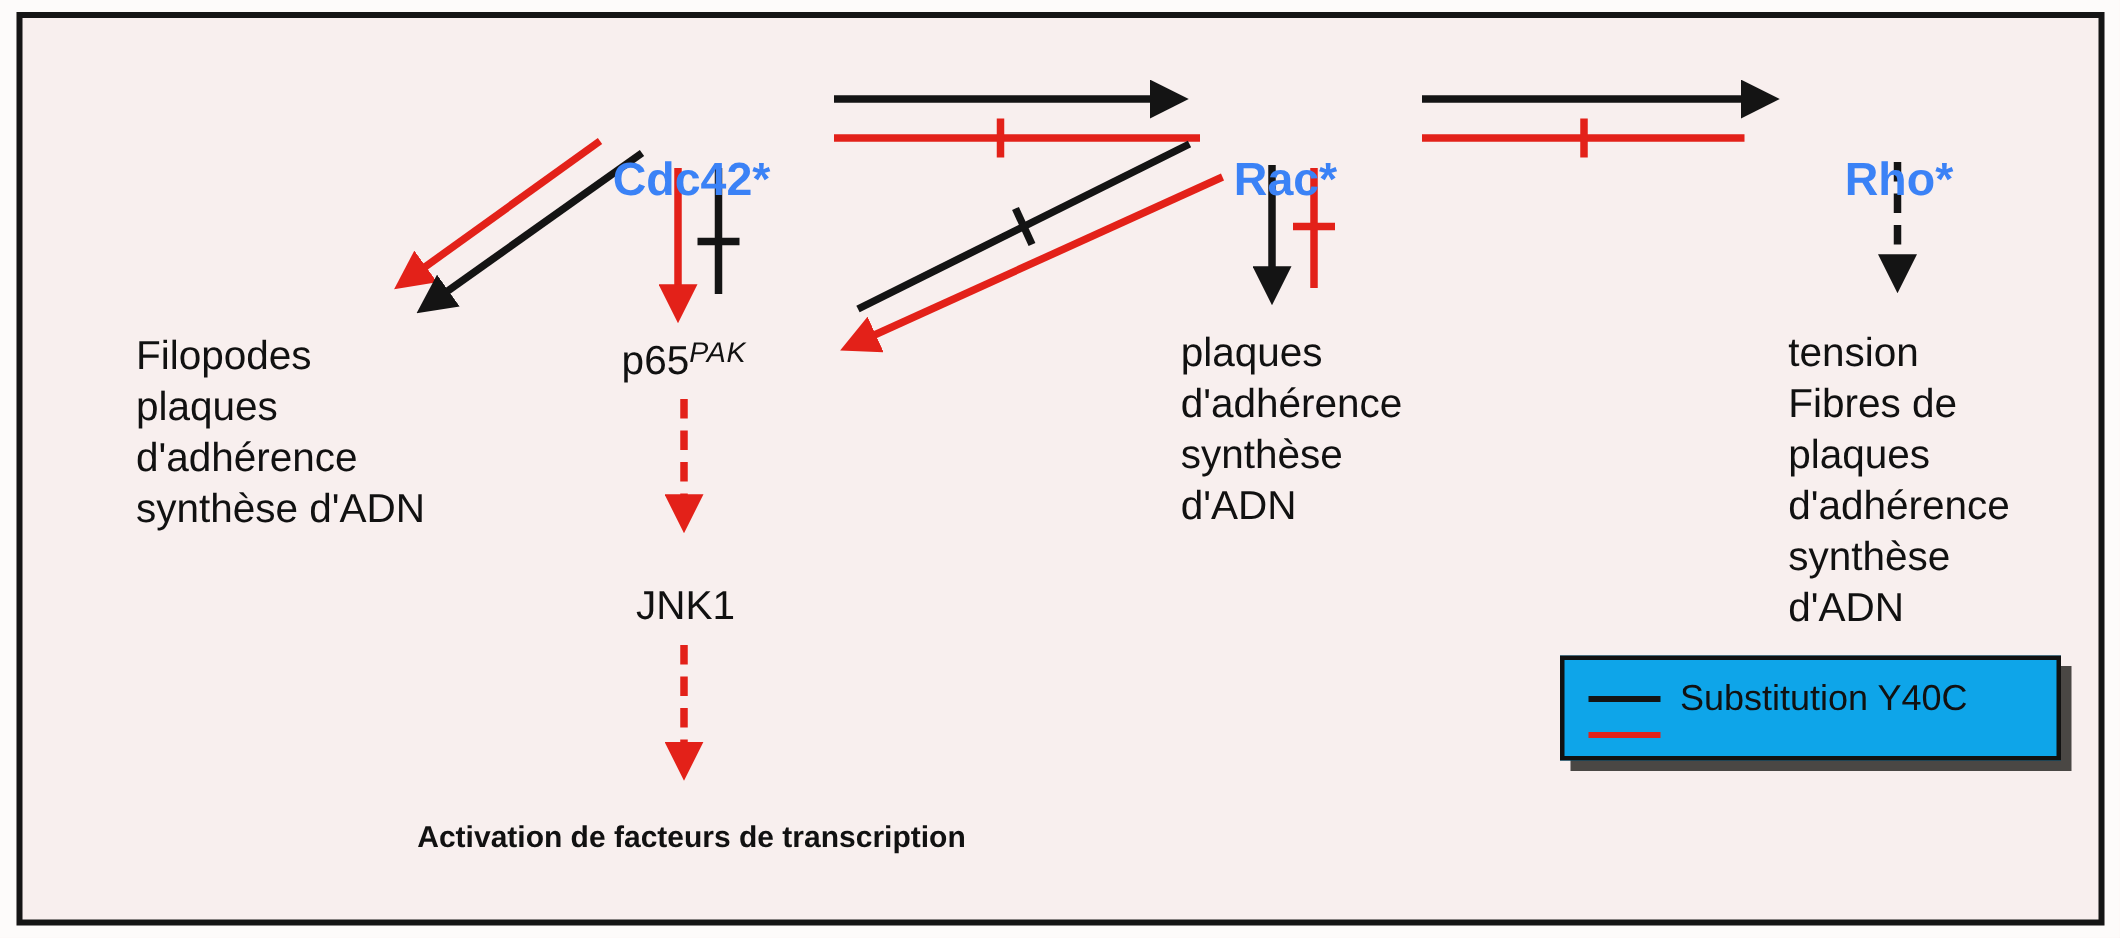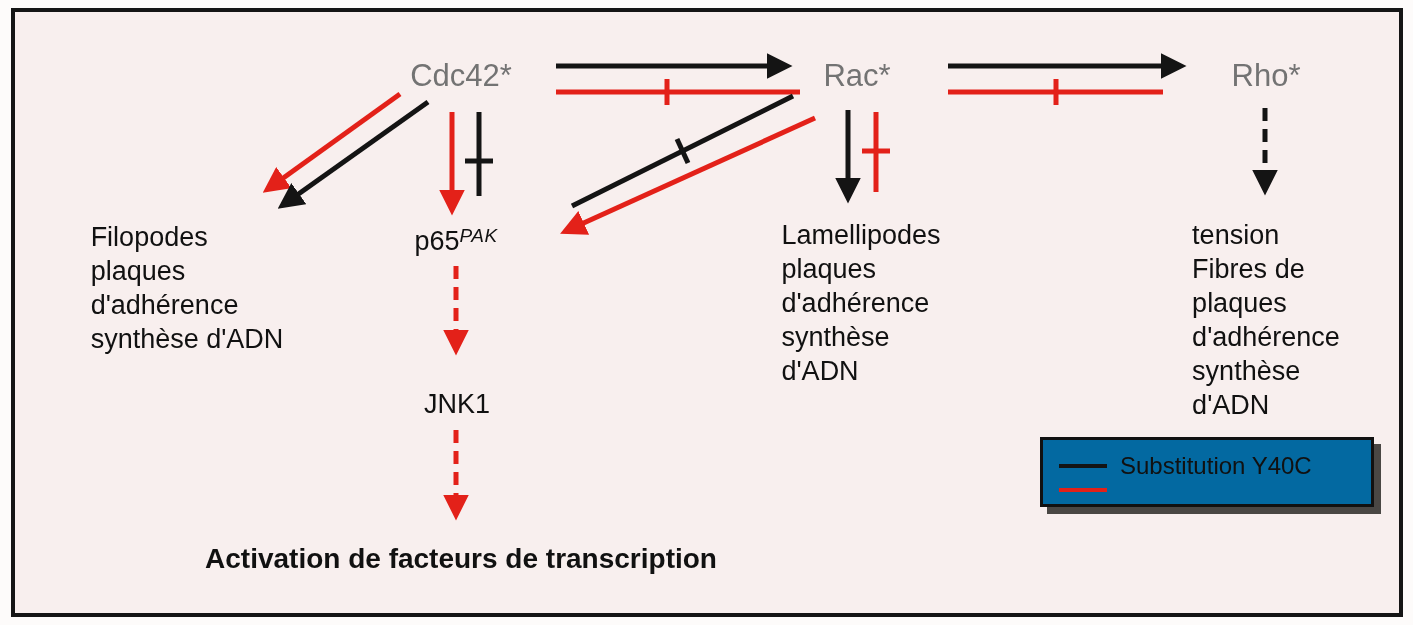--- a/index.html
+++ b/index.html
@@ -16,36 +16,36 @@
   svg.arrows { position:absolute; left:0; top:0; width:1413px; height:625px; }
 
   .sb { stroke:var(--black,#111); stroke-width:5; fill:none; }
   .sr { stroke:var(--red,#e32119); stroke-width:5; fill:none; }
   .dash { stroke-dasharray:13 8; }
   .fb { fill:var(--black,#111); }
   .fr { fill:var(--red,#e32119); }
 
   .node {
     position:absolute; transform:translate(-50%,-50%);
-    font-weight:normal; font-size:31px; color:#737373; white-space:nowrap;
+    font-weight:bold; font-size:31px; color:#3b82f6; white-space:nowrap;margin-top:44px;
   }
   .label {
     position:absolute; transform:translate(-50%,-50%);
     font-size:27px; color:#111; white-space:nowrap;
   }
   .outcome {
     position:absolute; transform:translateX(-50%);
     font-size:27px; line-height:34px; color:#111; white-space:nowrap;
   }
   .pak-sup { font-style:italic; font-size:19px; vertical-align:8px; letter-spacing:0.5px; }
-  .final-label { font-weight:bold; font-size:28px; }
+  .final-label { font-weight:bold; font-size:20px; }
 
   .legend {
     position:absolute; left:1040px; top:437px; width:334px;
-    background:#0369a1; border:3px solid #111;
+    background:#0ea5e9; border:3px solid #111;
     box-shadow:7px 7px 0 #4a4744;
     padding:12px 10px 12px 16px;
     display:flex; flex-direction:column; gap:8px;
   }
   .legend-row { display:flex; align-items:center; gap:13px; font-size:24px; color:#111; }
   .sample { width:48px; flex:0 0 48px; height:0; }
   .sample-black { border-top:4px solid var(--black,#111); }
   .sample-red { border-top:4px solid var(--red,#e32119); }
   .sample-red-dashed { border-top:4px dashed var(--red,#e32119); }
   .legend-two-line { line-height:27px; }
@@ -101,21 +101,20 @@
   <div class="node" style="left:1266px; top:76px;">Rho*</div>
 
   <div class="outcome" style="left:187px; top:220px;">
     <div>Filopodes</div>
     <div>plaques</div>
     <div>d'adhérence</div>
     <div>synthèse d'ADN</div>
   </div>
 
   <div class="outcome" style="left:861px; top:218px;">
-    <div>Lamellipodes</div>
     <div>plaques</div>
     <div>d'adhérence</div>
     <div>synthèse</div>
     <div>d'ADN</div>
   </div>
 
   <div class="outcome" style="left:1266px; top:218px;">
     <div>tension</div>
     <div>Fibres de</div>
     <div>plaques</div>

